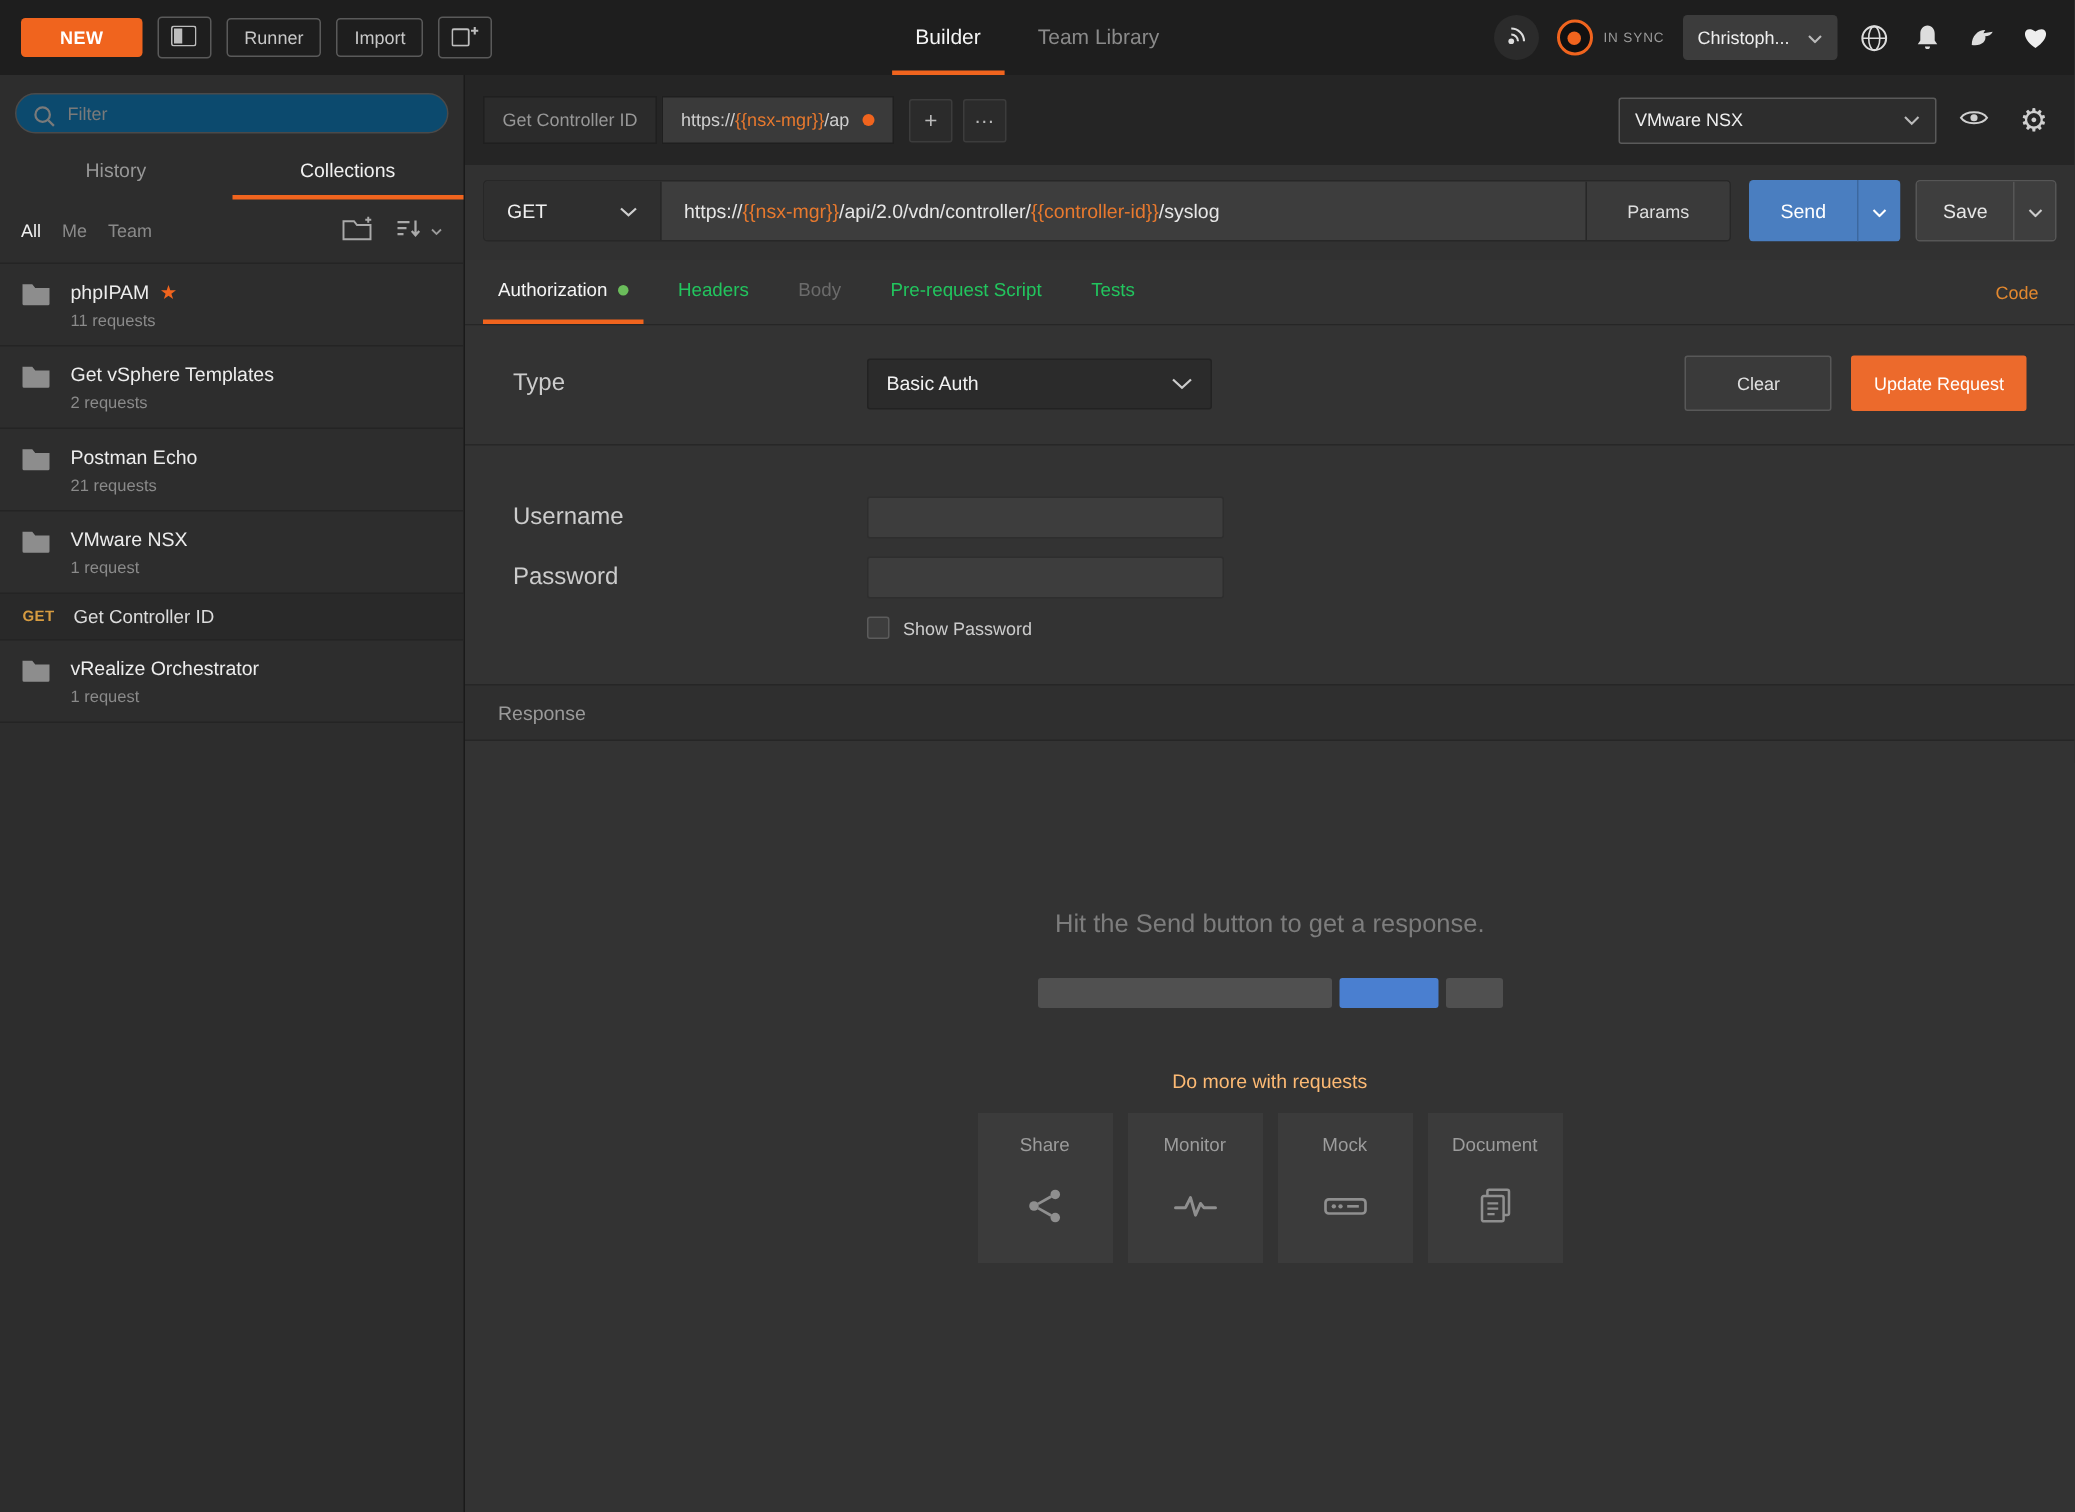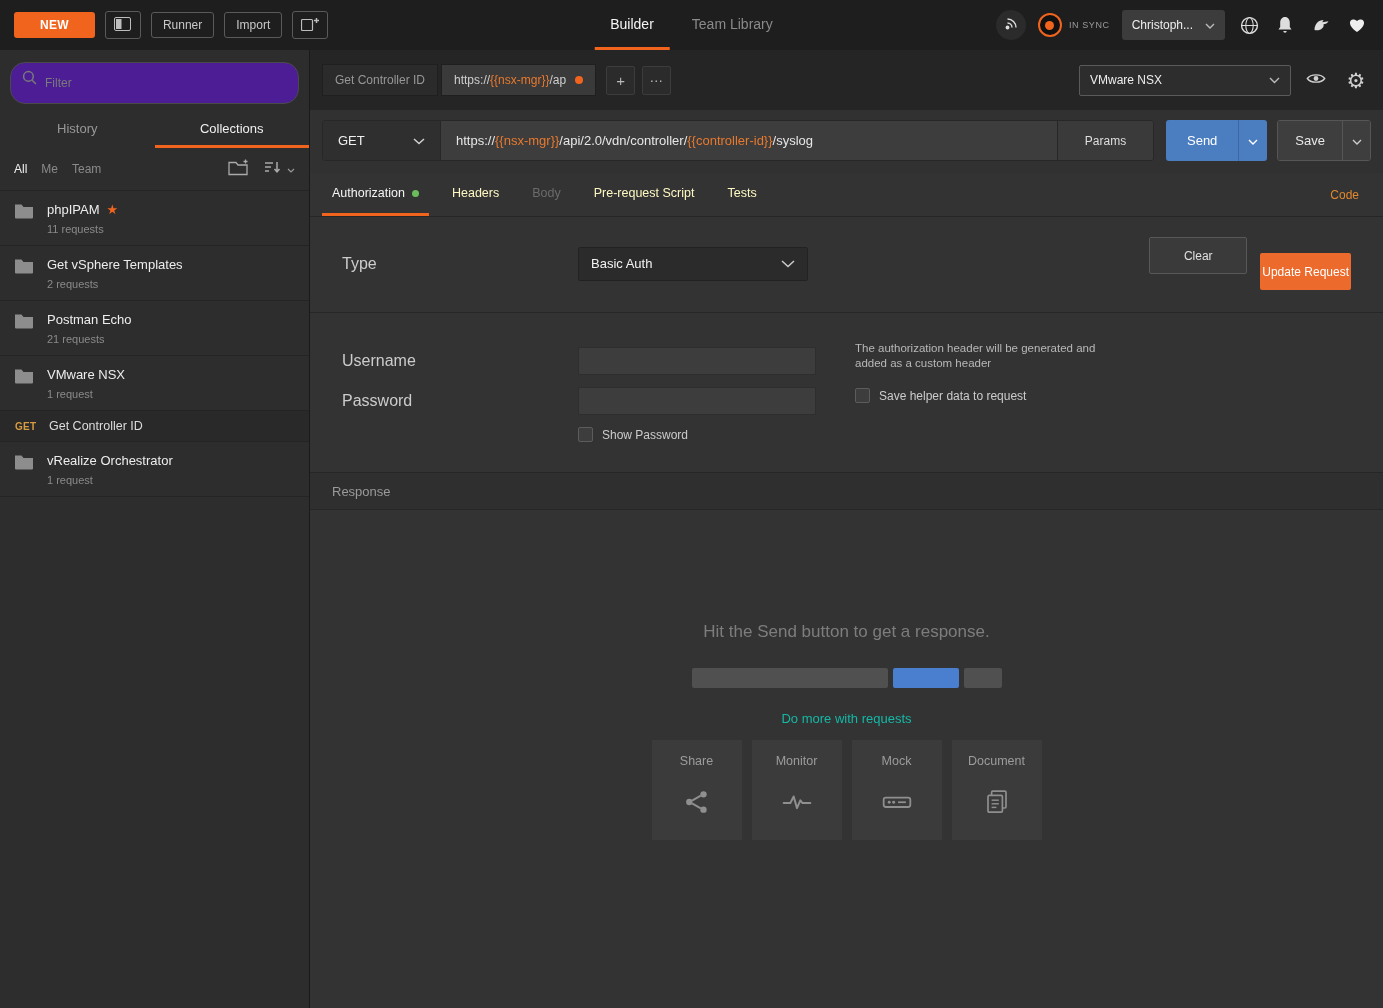--- a/index.html
+++ b/index.html
@@ -29,21 +29,21 @@
   .sync-label { font-size:9px; color:#9a9a9a; letter-spacing:.6px; }
   .user-dd { background:#3c3c3c; border-radius:3px; height:30px; padding:0 10px; font-size:12px; color:#eee; display:flex; align-items:center; gap:12px; }
   .tb-icon { display:flex; align-items:center; justify-content:center; width:24px; height:24px; }
 
   
   .content { flex:1; display:flex; min-height:0; }
 
   
   .sidebar { flex:0 0 310px; width:310px; background:#2d2d2d; border-right:1px solid #1a1a1a; display:flex; flex-direction:column; }
   .filter-wrap { padding:12px 10px 8px; position:relative; }
-  .filter-input { width:100%; height:42px; border-radius:15px; background:#4c1d95; border:1px solid #4a4a4a; color:#ccc; padding:0 12px 0 34px; font-size:12px; }
+  .filter-input { width:100%; height:27px; border-radius:15px; background:#0c4a6e; border:1px solid #4a4a4a; color:#ccc; padding:0 12px 0 34px; font-size:12px; }
   .filter-input::placeholder { color:#7a7a7a; }
   .filter-wrap svg { position:absolute; left:22px; top:20px; }
   .side-tabs { display:flex; height:36px; }
   .side-tab { flex:1; display:flex; align-items:center; justify-content:center; font-size:13px; color:#979797; border-bottom:3px solid transparent; }
   .side-tab.active { color:#f0f0f0; border-bottom-color:#f0641e; }
   .scope-row { display:flex; align-items:center; height:42px; padding:0 14px; gap:14px; font-size:12px; color:#8a8a8a; }
   .scope-item.active { color:#f0f0f0; }
   .scope-icons { margin-left:auto; display:flex; align-items:center; gap:14px; }
   .scope-icons .chev-sm { font-size:10px; color:#999; margin-left:-8px; }
   .col-list { border-top:1px solid #242424; }
@@ -80,52 +80,52 @@
   .url-var { color:#e8792e; }
   .params-btn { flex:0 0 96px; background:#3a3a3a; border-left:1px solid #272727; color:#dedede; font-size:12px; display:flex; align-items:center; justify-content:center; }
   .send-group { display:flex; height:41px; border-radius:3px; overflow:hidden; }
   .send-main { background:#4a7ec0; color:#fff; font-size:13px; padding:0 21px; display:flex; align-items:center; }
   .send-caret { background:#4a7ec0; border-left:1px solid #3c689f; width:29px; display:flex; align-items:center; justify-content:center; }
   .save-group { display:flex; height:41px; border-radius:3px; overflow:hidden; border:1px solid #565656; margin-left:-2px; }
   .save-main { background:#3e3e3e; color:#e8e8e8; font-size:13px; padding:0 17px; display:flex; align-items:center; }
   .save-caret { background:#3e3e3e; border-left:1px solid #565656; width:28px; display:flex; align-items:center; justify-content:center; }
 
   .edtabs { display:flex; height:44px; padding:0 12px; border-bottom:1px solid #262626; background:#333; }
-  .edtab { padding:0 10px; margin-right:13px; display:flex; align-items:center; gap:7px; font-size:12.5px; color:#fef9c3; border-bottom:3px solid transparent; white-space:nowrap; }
+  .edtab { padding:0 10px; margin-right:13px; display:flex; align-items:center; gap:7px; font-size:12.5px; color:#22c55e; border-bottom:3px solid transparent; white-space:nowrap; }
   .edtab.active { color:#f5f5f5; border-bottom-color:#f0641e; }
   .edtab.muted { color:#6b6b6b; }
   .dot-green { width:7px; height:7px; border-radius:50%; background:#6bbd5b; }
   .code-link { margin-left:auto; align-self:center; color:#e2882f; font-size:12px; padding-right:12px; }
 
   .auth { background:#333; padding:20px 32px 26px; }
   .type-row { display:flex; align-items:center; }
   .flabel { width:236px; font-size:16px; color:#cccccc; }
   .type-select { width:230px; height:34px; background:#2b2b2b; color:#f2f2f2; font-size:13px; display:flex; align-items:center; justify-content:space-between; padding:0 12px; border-radius:2px; border:1px solid #222; }
   .type-actions { margin-left:auto; display:flex; gap:13px; }
   .clear-btn { width:98px; height:37px; background:#3a3a3a; border:1px solid #585858; color:#e0e0e0; font-size:12px; border-radius:2px; }
-  .update-btn { height:37px; padding:0 2px; background:#ec6a2c; color:#fff; font-size:12px; border-radius:2px;margin-top:16px; }
+  .update-btn { height:37px; padding:0 15px; background:#ec6a2c; color:#fff; font-size:12px; border-radius:2px; }
   .auth-divider { height:1px; background:#272727; margin:22px -32px 0; }
   .auth-form { position:relative; margin-top:34px; }
   .form-row { display:flex; align-items:center; margin-bottom:12px; }
   .form-input { width:238px; height:28px; background:#3d3d3d; border:1px solid #2e2e2e; border-radius:2px; color:#eee; padding:0 9px; font-size:12px; }
   .show-pw { margin-left:236px; display:flex; align-items:center; gap:9px; font-size:12px; color:#cccccc; margin-bottom:4px; }
   .checkbox { width:15px; height:15px; background:#3d3d3d; border:1px solid #5c5c5c; border-radius:2px; flex:0 0 15px; }
   .helper-col { position:absolute; left:513px; top:-6px; }
   .helper-text { font-size:11.5px; color:#b8b8b8; line-height:15px; }
   .save-helper { margin-top:17px; display:flex; gap:9px; align-items:center; font-size:12px; color:#cccccc; }
 
   .resp-head { height:38px; background:#2f2f2f; border-top:1px solid #262626; border-bottom:1px solid #262626; display:flex; align-items:center; padding:0 22px; font-size:13px; color:#9a9a9a; }
   .resp-empty { flex:1; display:flex; flex-direction:column; align-items:center; padding-top:112px; background:#333; }
   .empty-title { font-size:17px; color:#7d7d7d; }
   .skeleton { margin-top:26px; display:flex; gap:5px; }
   .sk { height:20px; border-radius:2px; background:#505050; }
   .sk-bar { width:196px; }
   .sk-blue { width:66px; background:#4a7fd0; }
   .sk-gray { width:38px; }
-  .do-more { margin-top:23px; font-size:13px; color:#14b8a6; }
+  .do-more { margin-top:41px; font-size:13px; color:#fdba74; }
   .cards { margin-top:14px; display:flex; gap:10px; }
   .card { width:90px; height:100px; background:#3b3b3b; display:flex; flex-direction:column; align-items:center; padding-top:14px; }
   .card-label { font-size:12.5px; color:#9c9c9c; }
   .card-icon { margin-top:20px; display:flex; align-items:center; justify-content:center; height:28px; }
 
   .chev { flex:0 0 auto; }
 </style>
 </head>
 <body>
 
@@ -459,28 +459,20 @@
           </div>
           <div class="form-row">
             <span class="flabel">Password</span>
             <input class="form-input" style="">
           </div>
           <div class="show-pw">
             <span class="checkbox"></span>
             <span>Show Password</span>
           </div>
 
-          <div class="helper-col">
-            <div class="helper-text">The authorization header will be generated and</div>
-            <div class="helper-text">added as a custom header</div>
-            <div class="save-helper">
-              <span class="checkbox"></span>
-              <span>Save helper data to request</span>
-            </div>
-          </div>
         </div>
       </section>
 
       <div class="resp-head">
         <span>Response</span>
       </div>
 
       <div class="resp-empty">
         <div class="empty-title">Hit the Send button to get a response.</div>
         <div class="skeleton">

